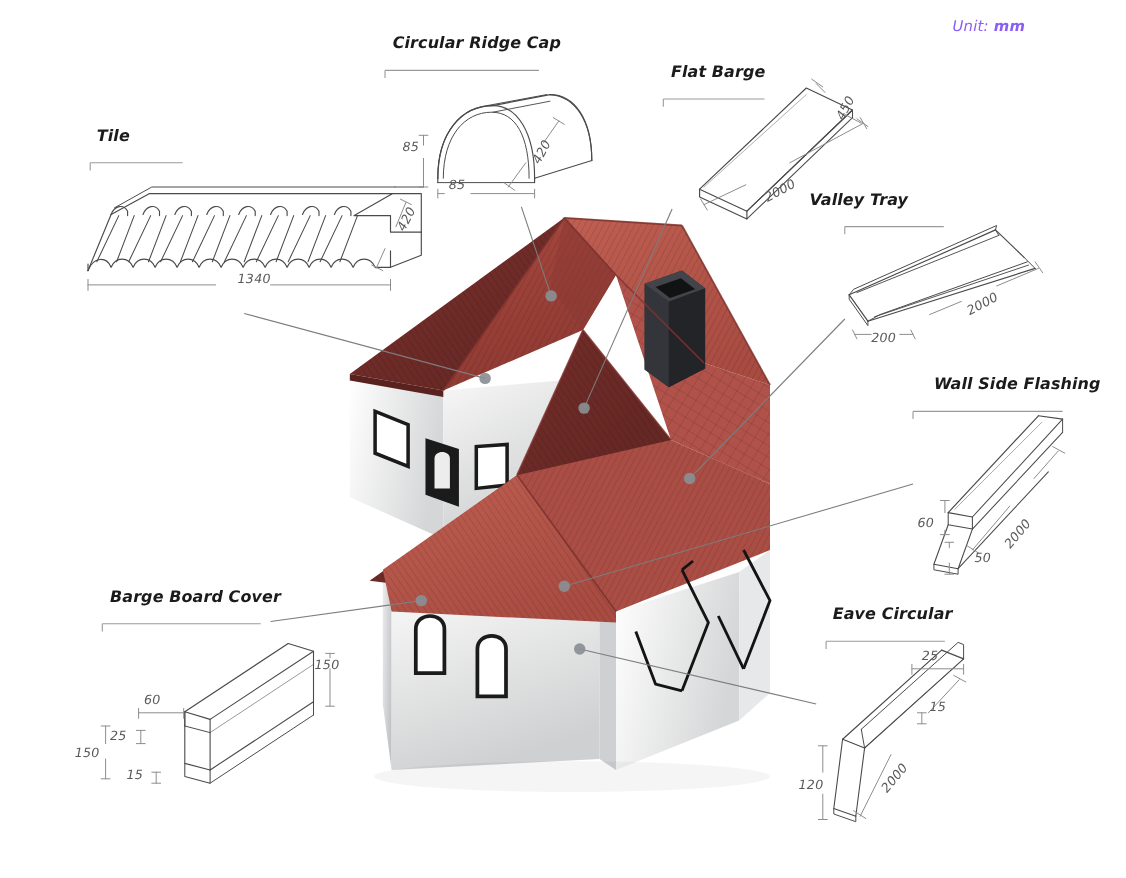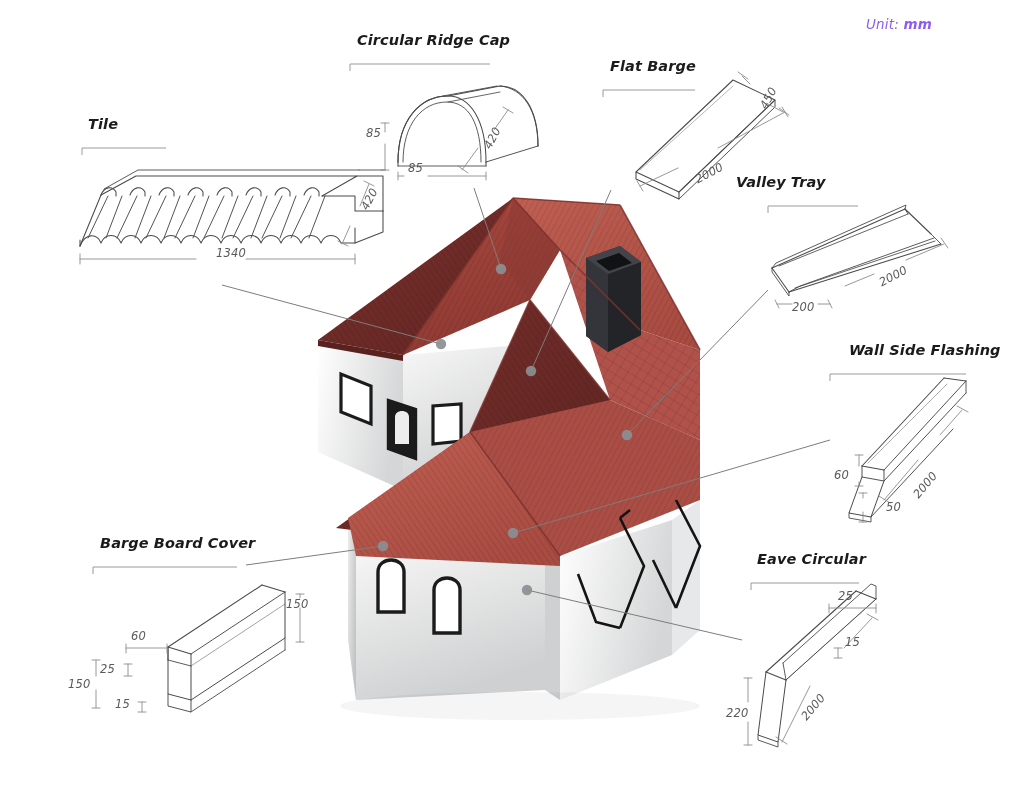--- a/index.html
+++ b/index.html
@@ -513,21 +513,21 @@
 
   <div class="dim" style="left:792px; top:300px;">200</div>
   <div class="dim" style="left:878px; top:269px; transform:rotate(-28deg);">2000</div>
 
   <div class="dim" style="left:834px; top:468px;">60</div>
   <div class="dim" style="left:838px; top:500px;margin-left:48px;">50</div>
   <div class="dim" style="left:910px; top:478px; transform:rotate(-50deg);">2000</div>
 
   <div class="dim" style="left:838px; top:589px;">25</div>
   <div class="dim" style="left:845px; top:635px;">15</div>
-  <div class="dim" style="left:726px; top:706px;">220</div>
+  <div class="dim" style="left:726px; top:706px;">120</div>
   <div class="dim" style="left:798px; top:700px; transform:rotate(-50deg);">2000</div>
 
   <div class="dim" style="left:286px; top:597px;">150</div>
   <div class="dim" style="left:131px; top:629px;">60</div>
   <div class="dim" style="left:100px; top:662px;">25</div>
   <div class="dim" style="left:68px;  top:677px;">150</div>
   <div class="dim" style="left:115px; top:697px;">15</div>
 
 </div>
 

